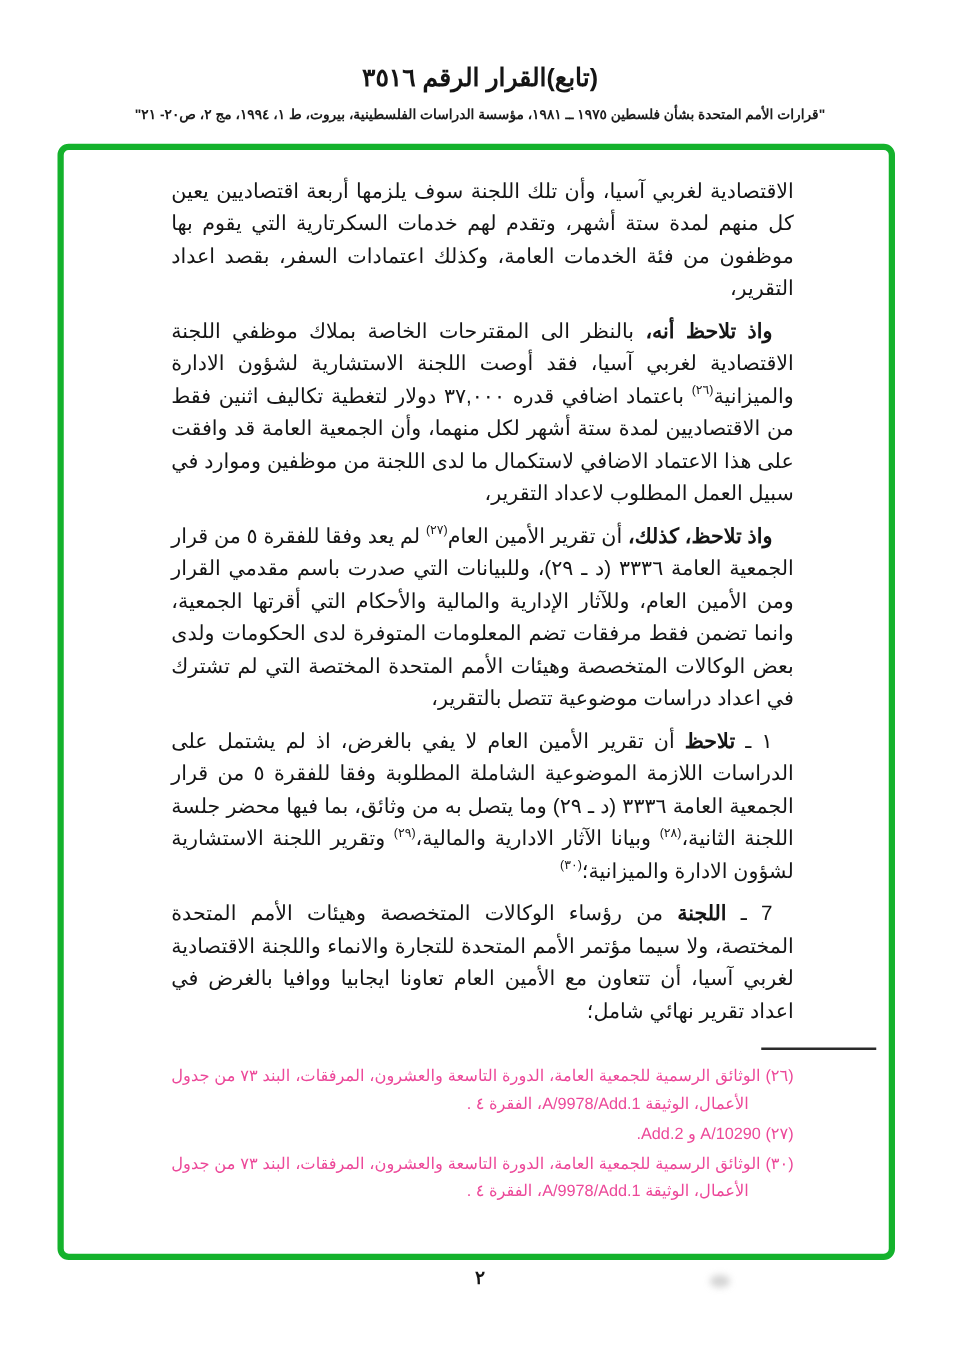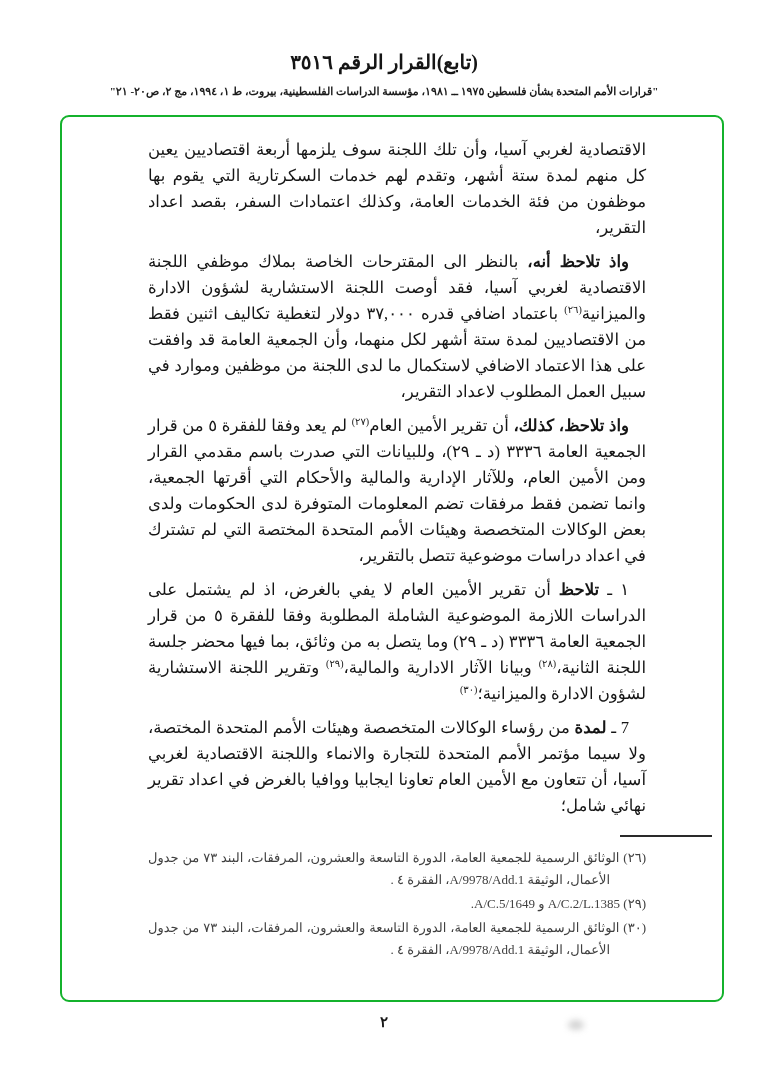--- a/index.html
+++ b/index.html
@@ -1,44 +1,44 @@
 <!DOCTYPE html>
 <html lang="ar"><head>
 <meta charset="utf-8">
 <style>
   html,body { margin:0; padding:0; background:#ffffff; }
   .page {
     position:relative; width:768px; height:1085px; background:#ffffff;
-    font-family:Liberation Serif, serif; color:#151515; overflow:hidden;
+    font-family:Liberation Sans, sans-serif; color:#151515; overflow:hidden;
   }
   .doc-title {
     position:absolute; top:50px; left:0; right:0; text-align:center;
     direction:rtl; font-size:20px; font-weight:bold; letter-spacing:0.5px;
   }
   .doc-source {
     position:absolute; top:85px; left:0; right:0; text-align:center;
     direction:rtl; font-size:11px; font-weight:bold; color:#1b1b1b;
   }
   .green-box {
-    position:absolute; left:60px; top:115px; width:660px; height:883px;
-    border:2px solid #ef4444; border-radius:9px; overflow:hidden;
+    position:absolute; left:46px; top:115px; width:660px; height:883px;
+    border:5px solid #ef4444; border-radius:9px; overflow:hidden;
   }
   .content {
     direction:rtl; padding:20px 76px 0 86px;
   }
   .main-text { font-size:16.5px; line-height:26px; text-align:justify; }
   .para { margin:0 0 8px 0; }
   .para.indent { text-indent:17px; }
   .para b { font-weight:bold; }
   sup { font-size:10px; line-height:0; }
   .fn-sep {
     width:92px; height:2px; background:#2a2a2a;
     margin:16px -66px 10px auto;
   }
-  .footnotes { font-size:13px; line-height:22px; color:#404040; }
+  .footnotes { font-size:13px; line-height:22px; color:#ec4899; }
   .footnote {
     text-align:justify; padding-right:36px; text-indent:-36px; margin-bottom:2px;
   }
   .fn-num { white-space:pre; }
   .page-number {
     position:absolute; top:1013px; left:0; right:0; text-align:center;
     font-size:15px; font-weight:bold;
   }
   .smudge {
     position:absolute; left:568px; top:1020px; width:16px; height:10px;
@@ -54,26 +54,26 @@
 
   <div class="doc-source">"قرارات الأمم المتحدة بشأن فلسطين ١٩٧٥ ــ ١٩٨١، مؤسسة الدراسات الفلسطينية، بيروت، ط ١، ١٩٩٤، مج ٢، ص٢٠- ٢١"</div>
 
   <div class="green-box" style="border-color: rgb(20, 178, 44);">
     <div class="content">
       <div class="main-text">
           <p class="para"><span>الاقتصادية لغربي آسيا، وأن تلك اللجنة سوف يلزمها أربعة اقتصاديين يعين كل منهم لمدة ستة أشهر، وتقدم لهم خدمات السكرتارية التي يقوم بها موظفون من فئة الخدمات العامة، وكذلك اعتمادات السفر، بقصد اعداد التقرير،</span></p>
           <p class="para indent"><b>واذ تلاحظ أنه،</b><span> بالنظر الى المقترحات الخاصة بملاك موظفي اللجنة الاقتصادية لغربي آسيا، فقد أوصت اللجنة الاستشارية لشؤون الادارة والميزانية</span><sup>(٢٦)</sup><span> باعتماد اضافي قدره ٣٧,٠٠٠ دولار لتغطية تكاليف اثنين فقط من الاقتصاديين لمدة ستة أشهر لكل منهما، وأن الجمعية العامة قد وافقت على هذا الاعتماد الاضافي لاستكمال ما لدى اللجنة من موظفين وموارد في سبيل العمل المطلوب لاعداد التقرير،</span></p>
           <p class="para indent"><b>واذ تلاحظ، كذلك،</b><span> أن تقرير الأمين العام</span><sup>(٢٧)</sup><span> لم يعد وفقا للفقرة ٥ من قرار الجمعية العامة ٣٣٣٦ (د ـ ٢٩)، وللبيانات التي صدرت باسم مقدمي القرار ومن الأمين العام، وللآثار الإدارية والمالية والأحكام التي أقرتها الجمعية، وانما تضمن فقط مرفقات تضم المعلومات المتوفرة لدى الحكومات ولدى بعض الوكالات المتخصصة وهيئات الأمم المتحدة المختصة التي لم تشترك في اعداد دراسات موضوعية تتصل بالتقرير،</span></p>
           <p class="para indent"><span>١ ـ </span><b>تلاحظ</b><span> أن تقرير الأمين العام لا يفي بالغرض، اذ لم يشتمل على الدراسات اللازمة الموضوعية الشاملة المطلوبة وفقا للفقرة ٥ من قرار الجمعية العامة ٣٣٣٦ (د ـ ٢٩) وما يتصل به من وثائق، بما فيها محضر جلسة اللجنة الثانية،</span><sup>(٢٨)</sup><span> وبيانا الآثار الادارية والمالية،</span><sup>(٢٩)</sup><span> وتقرير اللجنة الاستشارية لشؤون الادارة والميزانية؛</span><sup>(٣٠)</sup></p>
-          <p class="para indent"><span>7 ـ </span><b>لمدة</b><span> من رؤساء الوكالات المتخصصة وهيئات الأمم المتحدة المختصة، ولا سيما مؤتمر الأمم المتحدة للتجارة والانماء واللجنة الاقتصادية لغربي آسيا، أن تتعاون مع الأمين العام تعاونا ايجابيا ووافيا بالغرض في اعداد تقرير نهائي شامل؛</span></p>
+          <p class="para indent"><span>7 ـ </span><b>اللجنة</b><span> من رؤساء الوكالات المتخصصة وهيئات الأمم المتحدة المختصة، ولا سيما مؤتمر الأمم المتحدة للتجارة والانماء واللجنة الاقتصادية لغربي آسيا، أن تتعاون مع الأمين العام تعاونا ايجابيا ووافيا بالغرض في اعداد تقرير نهائي شامل؛</span></p>
         </div>
       <div class="fn-sep"></div>
       <div class="footnotes">
           <div class="footnote"><span class="fn-num">(٢٦) </span><span>الوثائق الرسمية للجمعية العامة، الدورة التاسعة والعشرون، المرفقات، البند ٧٣ من جدول الأعمال، الوثيقة A/9978/Add.1، الفقرة ٤ .</span></div>
-          <div class="footnote"><span class="fn-num">(٢٩) </span><span>A/C.2/L.1385 و A/C.5/1649.</span></div>
+          <div class="footnote"><span class="fn-num">(٢٧) </span><span>A/10290 و Add.2.</span></div>
           <div class="footnote"><span class="fn-num">(٣٠) </span><span>الوثائق الرسمية للجمعية العامة، الدورة التاسعة والعشرون، المرفقات، البند ٧٣ من جدول الأعمال، الوثيقة A/9978/Add.1، الفقرة ٤ .</span></div>
         </div>
     </div>
   </div>
 
   <div class="page-number">٢</div>
 
   <div class="smudge"></div>
 
 </div>

